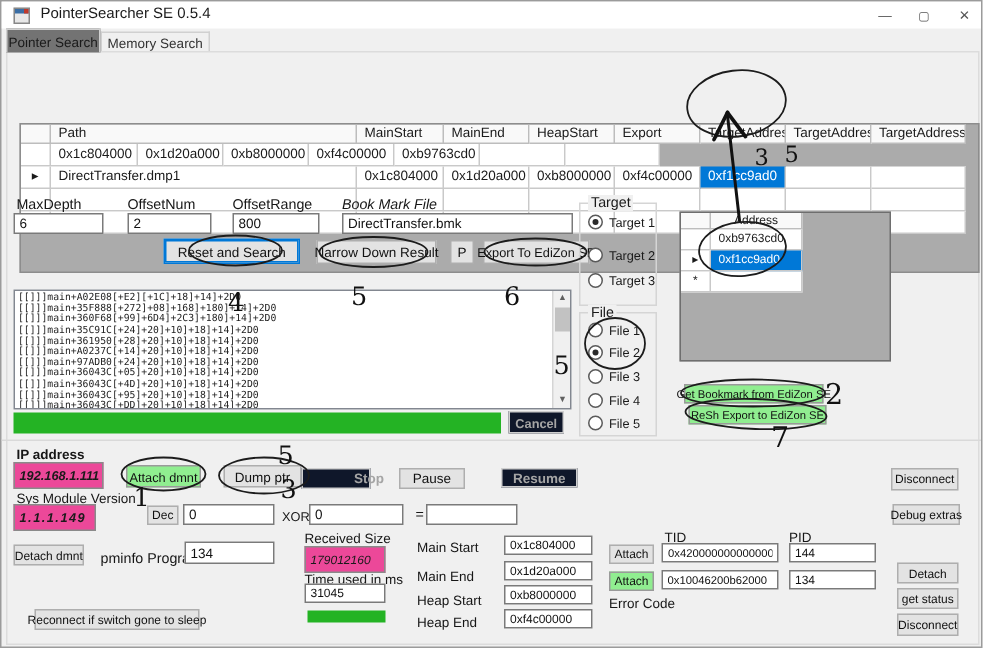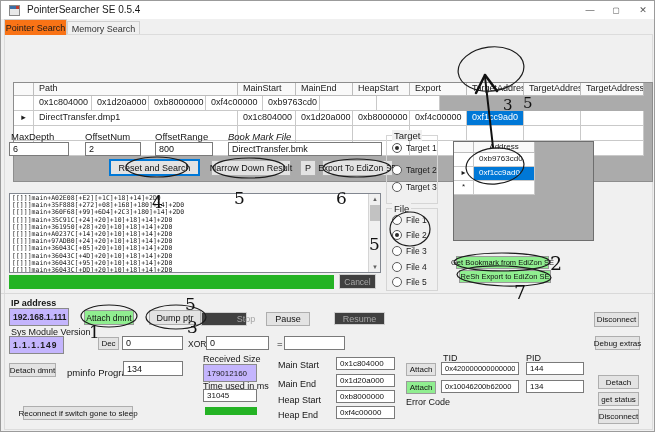--- a/index.html
+++ b/index.html
@@ -10,29 +10,29 @@
     border:1px solid #9b9b9b; overflow:hidden;
   }
   .abs { position:absolute; }
   .lbl { position:absolute; font-size:9.5px; color:#161616; white-space:nowrap; }
   .btn {
     position:absolute; background:#e3e3e3; border:1px solid #aeaeae;
     font-size:9px; display:flex; align-items:center; justify-content:center;
     white-space:nowrap; color:#111; font-family:"Liberation Sans",sans-serif;
   }
   .btn.green { background:#90ee90; border-color:#9a9a9a; }
-  .btn.disabled { color:#a5a5a5; background:#404040; border-color:#cfcfcf; }
+  .btn.disabled { color:#a5a5a5; background:#0f172a; border-color:#cfcfcf;font-weight:bold; }
   .btn.focusblue { border:1px solid #0078d7; box-shadow:inset 0 0 0 1px #0078d7; }
   .tb {
     position:absolute; background:#ffffff; border:1px solid #7a7a7a;
     font-size:9px; font-family:"Liberation Sans",sans-serif; padding:0 3px; color:#111;
   }
   .greenfield {
-    position:absolute; background:#c4b5fd; border:1px solid #8a8a8a;
-    font-size:8.5px; display:flex; align-items:center; padding:8px 3px; white-space:nowrap;
+    position:absolute; background:#ec4899; border:1px solid #8a8a8a;
+    font-size:8.5px; display:flex; align-items:center; padding:8px 3px; white-space:nowrap;font-style:italic;
   }
   .gb { position:absolute; border:1px solid #d5d5d5; }
   .gb .gbl { position:absolute; top:-6px; left:5px; background:#f0f0f0; padding:0 2px; font-size:9.5px; }
   .radio-row { position:absolute; display:flex; align-items:center; gap:4px; font-size:8.5px; white-space:nowrap; }
   .radio { width:10px; height:10px; border:1px solid #5a5a5a; border-radius:50%; background:#fff; position:relative; flex:0 0 auto; }
   .radio.checked::after { content:""; position:absolute; left:2px; top:2px; width:4px; height:4px; border-radius:50%; background:#2b2b2b; }
   
   .grid { position:absolute; background:#ababab; border:1px solid #8d8d8d; overflow:hidden; }
   .grow { display:flex; }
   .gcell {
@@ -71,21 +71,21 @@
   <div class="abs" style="left:0;top:0;width:655px;height:18px;background:#ffffff;"></div>
   <div class="abs" style="left:8px;top:4px;width:11px;height:11px;background:#e8e8e8;border:1px solid #888;">
     <div class="abs" style="left:0;top:0;width:9px;height:3px;background:#3a6ea5;"></div>
     <div class="abs" style="left:6px;top:0;width:3px;height:3px;background:#c0392b;"></div>
   </div>
   <div class="abs" style="left:26px;top:3px;font-size:10px;color:#1a1a1a;white-space:nowrap;">PointerSearcher SE 0.5.4</div>
   <div class="winbtn" style="left:577px;">—</div>
   <div class="winbtn" style="left:603px;font-size:8px;">▢</div>
   <div class="winbtn" style="left:630px;">✕</div>
 
-  <div class="tab" style="left:3px;top:18px;width:63px;height:16px;background:#f97316;border:1px solid #d0d0d0;border-bottom:none;z-index:2;">Pointer Search</div>
+  <div class="tab" style="left:3px;top:18px;width:63px;height:16px;background:#737373;border:1px solid #d0d0d0;border-bottom:none;z-index:2;">Pointer Search</div>
   <div class="tab" style="left:66px;top:20px;width:73px;height:14px;background:#f0f0f0;border:1px solid #d0d0d0;border-bottom:none;color:#333;">Memory Search</div>
 
   <div class="abs" style="left:3px;top:33px;width:649px;height:396px;border:1px solid #dcdcdc;background:#f0f0f0;"></div>
 
   <div class="grid" style="left:12px;top:37px;width:640px;height:100px;margin-top:44px;">
     <div class="grow ghead">
       <div class="gcell c0 gmark"></div>
       <div class="gcell c1">Path</div>
       <div class="gcell c2">MainStart</div>
       <div class="gcell c3">MainEnd</div>

